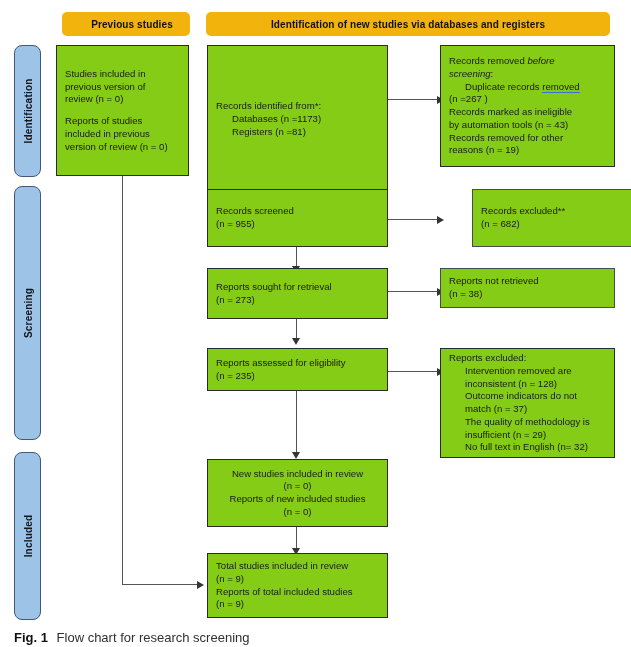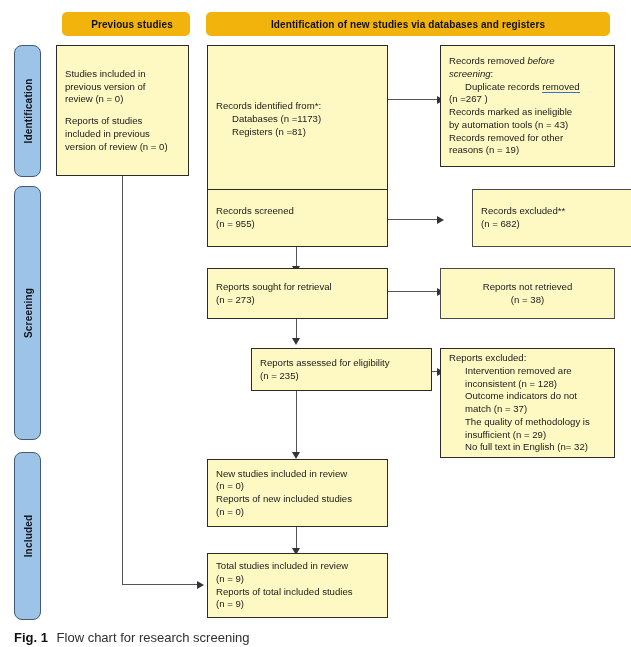--- a/index.html
+++ b/index.html
@@ -53,21 +53,21 @@
     white-space: nowrap;
     font-size: 10px;
     font-weight: bold;
     color: #11161f;
     letter-spacing: .2px;
   }
 
   
   .box {
     position: absolute;
-    background: #fef9c3;
+    background: #84cc16;
     border: 1.4px solid #2b2b2b;
     box-sizing: border-box;
     padding: 6px 8px;
     font-size: 9.6px;
     line-height: 1.33;
     color: #1a1a1a;
     display: flex;
     flex-direction: column;
     justify-content: center;
     overflow: hidden;
@@ -204,42 +204,42 @@
   <div class="box thin" style="left:440px; top:189px; width:175px; height:58px;margin-left:32px;">
     <p>Records excluded**</p>
     <p>(n = 682)</p>
   </div>
 
   <div class="box" style="left:207px; top:268px; width:181px; height:51px;">
     <p>Reports sought for retrieval</p>
     <p>(n = 273)</p>
   </div>
 
-  <div class="box thin" style="left:440px; top:268px; width:175px; height:51px;text-align:center;">
+  <div class="box thin" style="left:440px; top:268px; width:175px; height:40px;">
     <p>Reports not retrieved</p>
     <p>(n = 38)</p>
   </div>
 
-  <div class="box" style="left:207px; top:348px; width:181px; height:43px;margin-left:44px;">
+  <div class="box" style="left:207px; top:348px; width:181px; height:43px;">
     <p>Reports assessed for eligibility</p>
     <p>(n = 235)</p>
   </div>
 
   <div class="box" style="left:440px; top:348px; width:175px; height:110px;">
     <p>Reports excluded:</p>
     <p class="ind">Intervention removed are</p>
     <p class="ind">inconsistent (n = 128)</p>
     <p class="ind">Outcome indicators do not</p>
     <p class="ind">match (n = 37)</p>
     <p class="ind">The quality of methodology is</p>
     <p class="ind">insufficient (n = 29)</p>
     <p class="ind">No full text in English (n= 32)</p>
   </div>
 
-  <div class="box" style="left:207px; top:459px; width:181px; height:68px;">
+  <div class="box" style="left:207px; top:459px; width:181px; height:68px;align-items:center;">
     <p>New studies included in review</p>
     <p>(n = 0)</p>
     <p>Reports of new included studies</p>
     <p>(n = 0)</p>
   </div>
 
   <div class="box" style="left:207px; top:553px; width:181px; height:65px;justify-content:flex-end;">
     <p>Total studies included in review</p>
     <p>(n = 9)</p>
     <p>Reports of total included studies</p>

